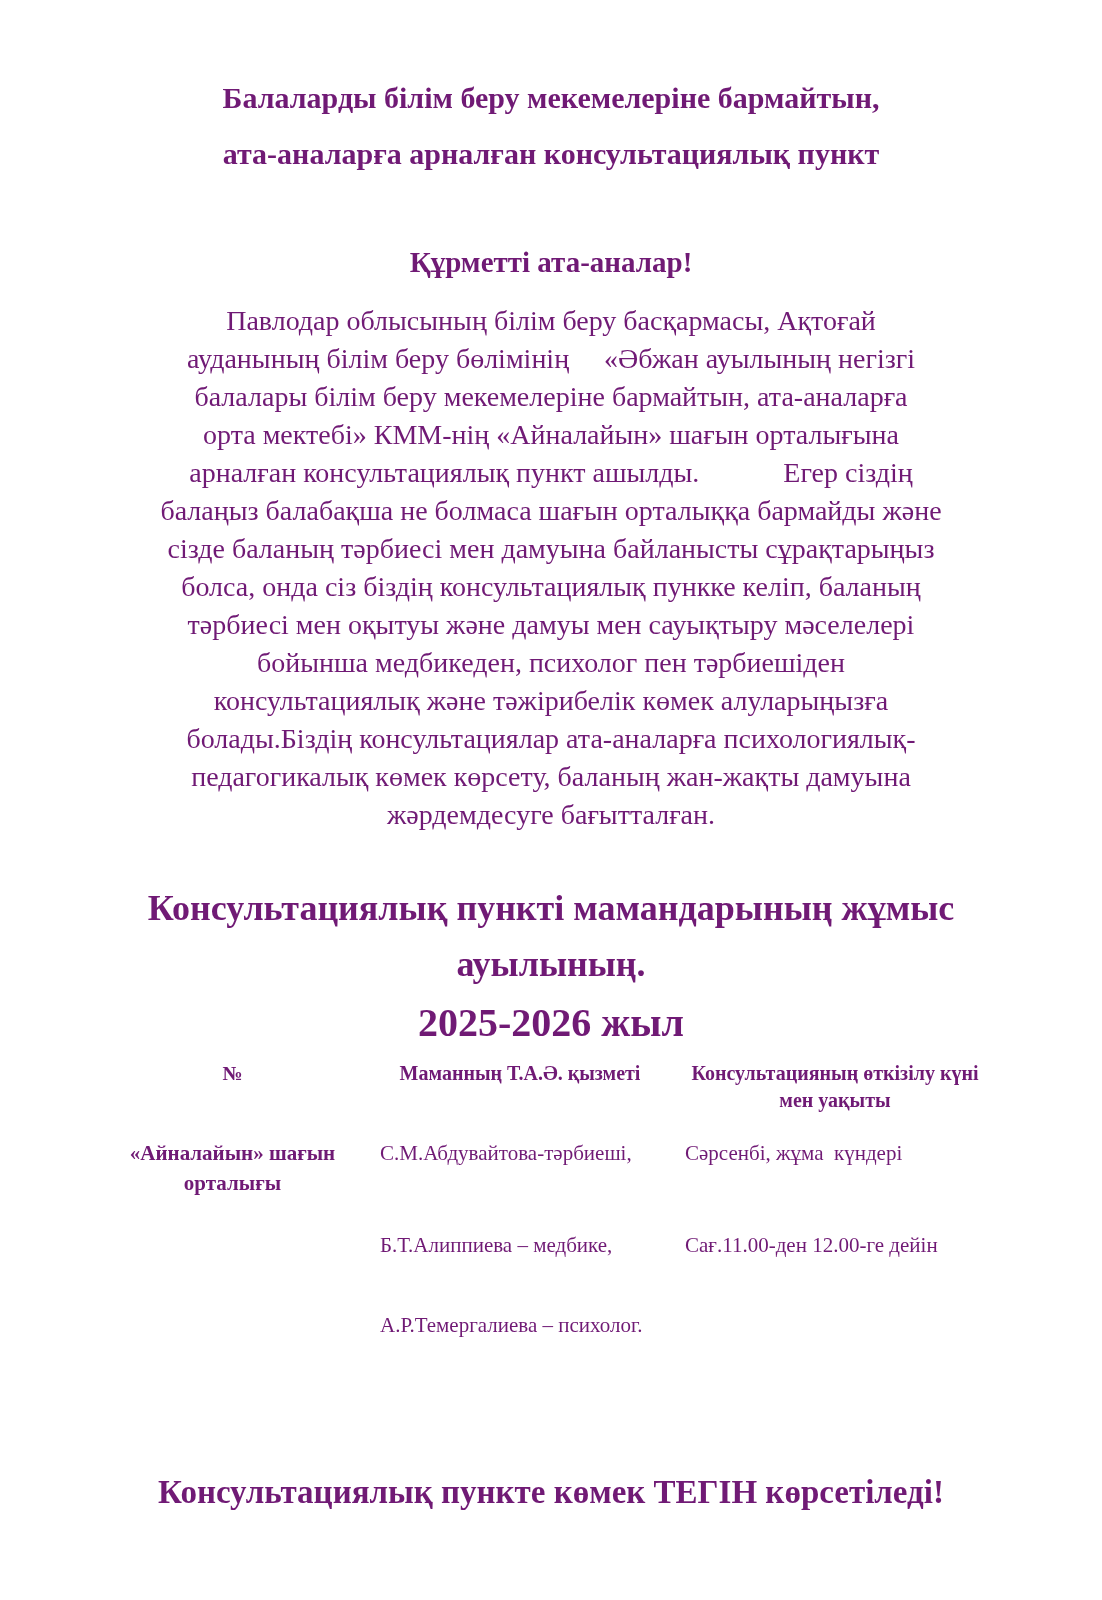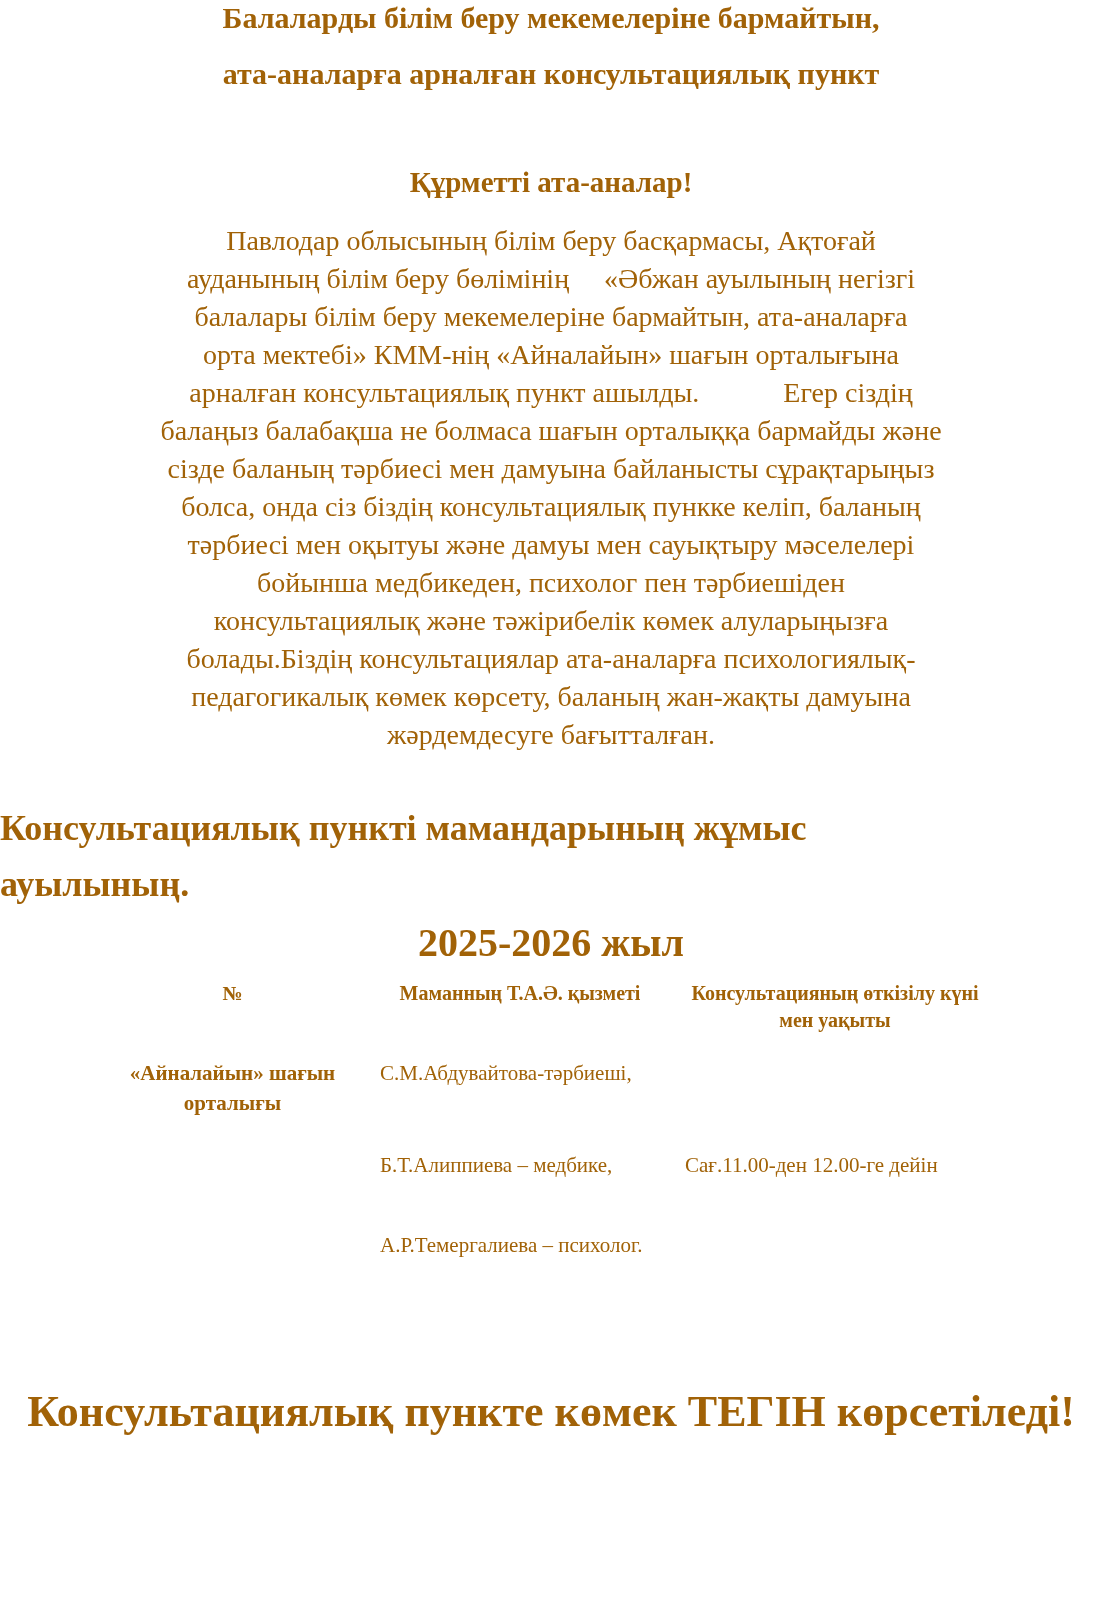--- a/index.html
+++ b/index.html
@@ -3,23 +3,24 @@
 <meta charset="utf-8">
 <style>
   * { margin: 0; padding: 0; box-sizing: border-box; }
   html, body { background: #ffffff; }
   .page {
     position: relative;
     width: 1102px;
     height: 1600px;
     margin: 0 auto;
     background: #ffffff;
-    color: #a16207;
+    color: #701a75;
     font-family: "Liberation Serif", "DejaVu Serif", serif;
     overflow: hidden;
+    padding-top: 80px;
   }
   .title-line {
     text-align: center;
     font-weight: bold;
     font-size: 30px;
     line-height: 36px;
     white-space: pre;
   }
   .title-line.first { margin-bottom: 20px; }
   .greeting {
@@ -34,20 +35,21 @@
     margin-top: 22px;
     text-align: center;
     font-size: 28px;
   }
   .intro-line {
     line-height: 38px;
     white-space: pre;
   }
   .schedule-title {
     margin-top: 50px;
+    text-align: center;
     font-weight: bold;
     font-size: 36px;
     line-height: 48px;
   }
   .schedule-title .line2 { margin-top: 8px; }
   .year {
     margin-top: 14px;
     text-align: center;
     font-weight: bold;
     font-size: 40px;
@@ -75,21 +77,21 @@
   .cell { white-space: pre-wrap; line-height: 30px; }
   .cell.c1 { text-align: center; font-weight: bold; }
   .cell.c2, .cell.c3 { text-align: left; }
   .trow.r1 { margin-top: 24px; }
   .trow.r2 { margin-top: 32px; }
   .trow.r3 { margin-top: 50px; }
   .footer-line {
     margin-top: 130px;
     text-align: center;
     font-weight: bold;
-    font-size: 44px;
+    font-size: 33px;
     line-height: 44px;
   }
 </style>
 </head>
 <body>
 
 <div class="page">
 
   <div class="title-line first">Балаларды білім беру мекемелеріне бармайтын,</div>
   <div class="title-line">ата-аналарға арналған консультациялық пункт</div>
@@ -122,20 +124,21 @@
 
   <div class="schedule-table">
     <div class="trow thead">
       <div class="cell h1">№</div>
       <div class="cell h2">Маманның Т.А.Ә. қызметі</div>
       <div class="cell h3">Консультацияның өткізілу күні мен уақыты</div>
     </div>
     <div class="trow r1">
       <div class="cell c1">«Айналайын» шағын орталығы</div>
       <div class="cell c2">С.М.Абдувайтова-тәрбиеші,</div>
+      <div class="cell c3">Сәрсенбі, жұма  күндері</div>
     </div>
     <div class="trow r2">
       <div class="cell c1"></div>
       <div class="cell c2">Б.Т.Алиппиева – медбике,</div>
       <div class="cell c3">Сағ.11.00-ден 12.00-ге дейін</div>
     </div>
     <div class="trow r3">
       <div class="cell c1"></div>
       <div class="cell c2">А.Р.Темергалиева – психолог.</div>
       <div class="cell c3"></div>

